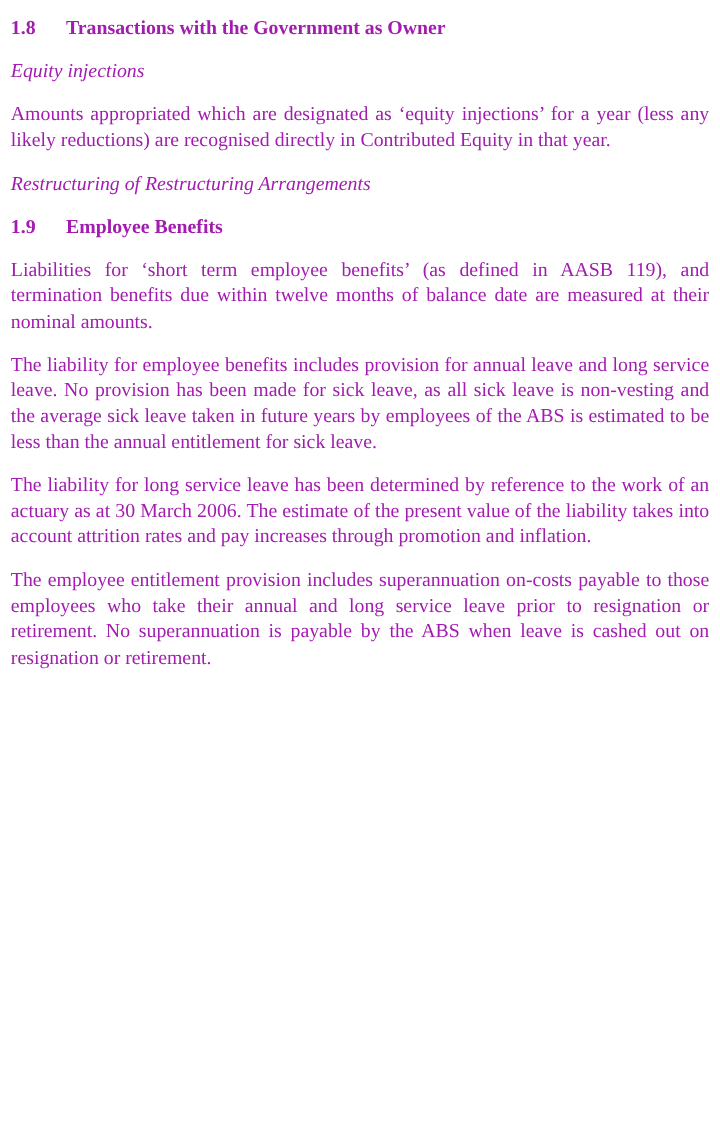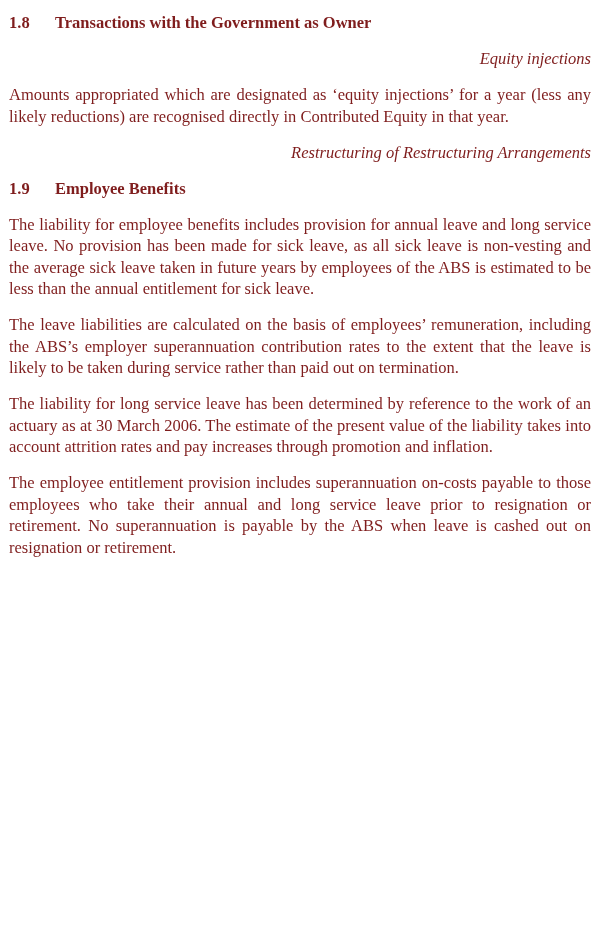--- a/index.html
+++ b/index.html
@@ -4,35 +4,35 @@
 <style>
   html, body { margin: 0; padding: 0; background: #ffffff; }
   body { width: 600px; height: 949px; }
   .page {
     box-sizing: border-box;
     width: 600px;
     height: 949px;
     padding: 12px 9px 0 9px;
     overflow: hidden;
     background: #ffffff;
-    color: #7f1d1d;
+    color: #a21caf;
     font-family: "Liberation Serif", "DejaVu Serif", serif;
     font-size: 16.5px;
     line-height: 21.5px;
   }
   .block { margin: 0 0 14.5px 0; }
   h2.heading {
     font-size: 16.5px;
     line-height: 21.5px;
     font-weight: bold;
     margin: 0 0 14.5px 0;
   }
   h2.heading .num { display: inline-block; width: 46px; }
   p { margin: 0 0 14.5px 0; }
-  p.sub { font-style: italic; text-align: right; }
+  p.sub { font-style: italic; }
   p.para { text-align: justify; }
 </style>
 </head>
 <body>
 
 <main class="page">
 
   <h2 class="heading block">
     <span class="num">1.8</span><span>Transactions with the Government as Owner</span>
   </h2>
@@ -42,25 +42,25 @@
   <p class="para block">Amounts appropriated which are designated as ‘equity injections’ for a year (less any likely reductions) are recognised directly in Contributed Equity in that year.</p>
 
   <p class="sub block">Restructuring of Restructuring Arrangements</p>
 
 
   <h2 class="heading block">
     <span class="num">1.9</span><span>Employee Benefits</span>
   </h2>
 
 
+  <p class="para block">Liabilities for ‘short term employee benefits’ (as defined in AASB 119), and termination benefits due within twelve months of balance date are measured at their nominal amounts.</p>
 
 
 
 
   <p class="para block">The liability for employee benefits includes provision for annual leave and long service leave.  No provision has been made for sick leave, as all sick leave is non-vesting and the average sick leave taken in future years by employees of the ABS is estimated to be less than the annual entitlement for sick leave.</p>
 
-  <p class="para block">The leave liabilities are calculated on the basis of employees’ remuneration, including the ABS’s employer superannuation contribution rates to the extent that the leave is likely to be taken during service rather than paid out on termination.</p>
 
   <p class="para block">The liability for long service leave has been determined by reference to the work of an actuary as at 30 March 2006.  The estimate of the present value of the liability takes into account attrition rates and pay increases through promotion and inflation.</p>
 
   <p class="para block">The employee entitlement provision includes superannuation on-costs payable to those employees who take their annual and long service leave prior to resignation or retirement.  No superannuation is payable by the ABS when leave is cashed out on resignation or retirement.</p>
 
 </main>
 
 </body></html>

